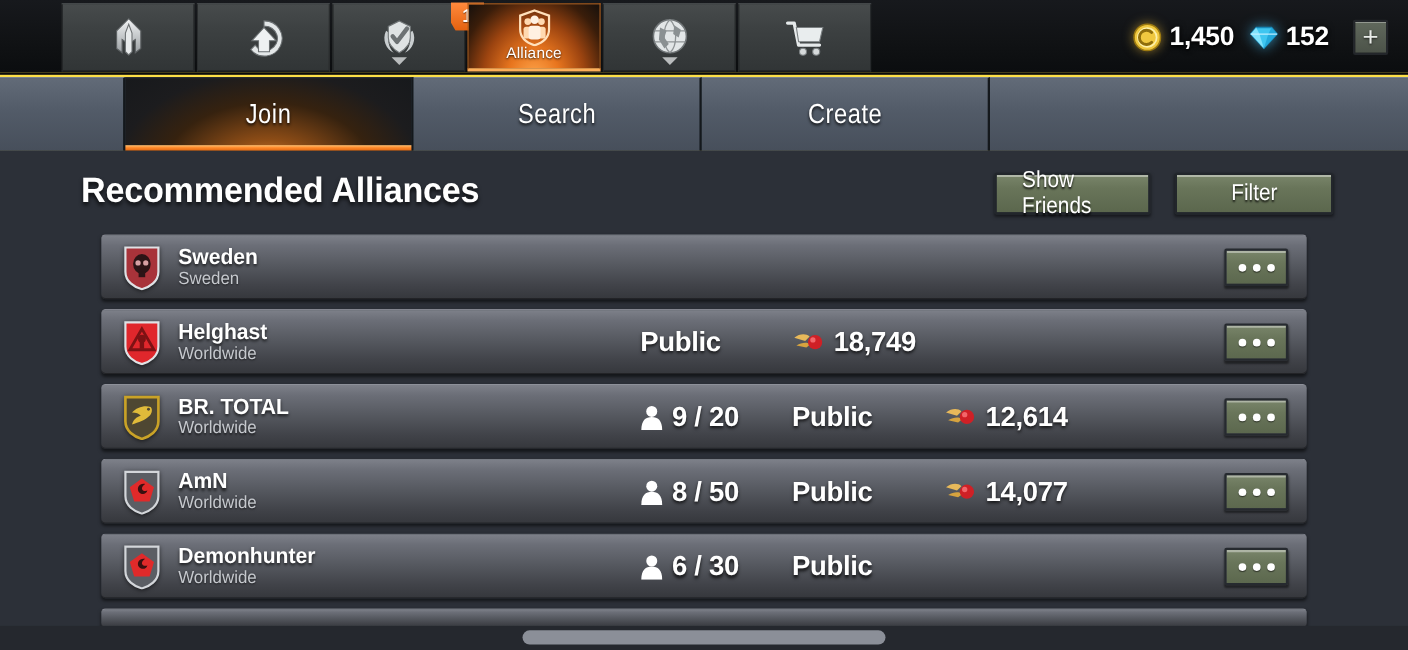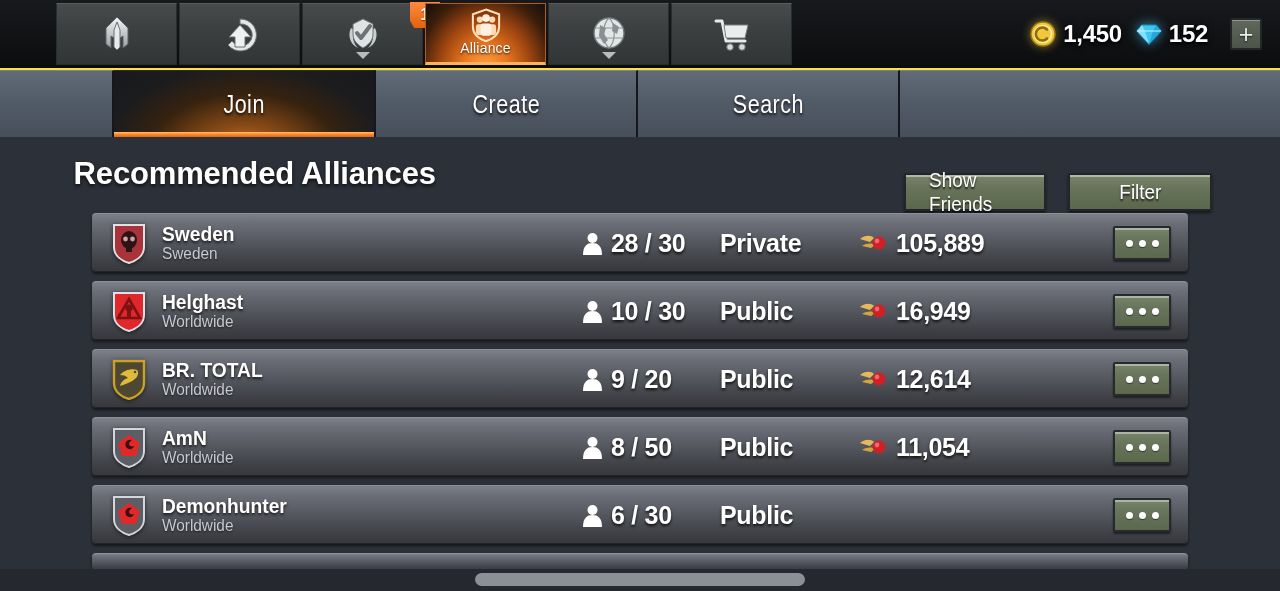--- a/index.html
+++ b/index.html
@@ -106,21 +106,21 @@
 
   
   .content { position: absolute; left: 0; top: 137px; width: 1280px; height: 454px; background: #2c3038; }
   .page-head { position: relative; height: 76px; }
   .page-title {
     position: absolute; left: 68px; top: 18px;
     font-size: 32px; font-weight: bold; color: #fff;
     letter-spacing: -.2px; transform: scaleX(.97);
     text-shadow: 0 2px 4px rgba(0,0,0,.75);
   }
-  .head-actions { position: absolute; right: 68px; top: 36px; display: flex; gap: 22px; align-items: center; }
+  .head-actions { position: absolute; right: 68px; top: 20px; display: flex; gap: 22px; align-items: center; }
   .gbtn {
     height: 38px; padding: 0 18px;
     background: linear-gradient(180deg,#79856a 0%,#69755a 35%,#5b674d 100%);
     border: 2px solid #22262b; border-radius: 2px;
     box-shadow: inset 0 2px 0 rgba(255,255,255,.42), 0 2px 3px rgba(0,0,0,.5);
     display: flex; align-items: center; justify-content: center;
   }
   .gbtn span {
     font-size: 21px; color: #fff; transform: scaleX(.9);
     text-shadow: 0 2px 2px rgba(0,0,0,.8);
@@ -277,24 +277,24 @@
       </div>
     </div>
   </div>
 
   <div class="tabbar">
     <div class="tab tab-stub"></div>
     <div class="tab tab-main active">
       <div class="tab-label">Join</div>
     </div>
     <div class="tab tab-main">
+      <div class="tab-label">Search</div>
+    </div>
+    <div class="tab tab-main">
       <div class="tab-label">Create</div>
-    </div>
-    <div class="tab tab-main">
-      <div class="tab-label">Search</div>
     </div>
     <div class="tab tab-filler"></div>
   </div>
 
   <div class="content">
 
     <div class="page-head">
       <div class="page-title">Recommended Alliances</div>
       <div class="head-actions">
         <div class="gbtn btn-wide">
@@ -313,184 +313,156 @@
           <path d="M2 2 H32 V24 C32 33 24 38 17 40 C10 38 2 33 2 24 Z" fill="#a8333a" stroke="#dfe2e5" stroke-width="2"></path>
           <ellipse cx="17" cy="17" rx="8" ry="9" fill="#2b1416"></ellipse>
           <circle cx="13.5" cy="16" r="2.4" fill="#d6a0a3"></circle>
             <circle cx="20.5" cy="16" r="2.4" fill="#d6a0a3"></circle>
           <rect x="14" y="24" width="6" height="5" fill="#2b1416"></rect>
         </svg>
         <div class="names">
           <div class="a-name">Sweden</div>
           <div class="a-sub">Sweden</div>
         </div>
+        <div class="dots-btn">
+          <span class="dot"></span>
+          <span class="dot"></span>
+          <span class="dot"></span>
+        </div>
+      </div>
+
+      <div class="row">
+        <svg class="emblem" viewBox="0 0 34 41">
+          <path d="M2 2 H32 V24 C32 33 24 38 17 40 C10 38 2 33 2 24 Z" fill="#e0272c" stroke="#dfe2e5" stroke-width="2"></path>
+          <path d="M17 8 L28 27 H6 Z" fill="none" stroke="#7d1214" stroke-width="2.6"></path>
+          <circle cx="17" cy="17" r="3.6" fill="#7d1214"></circle>
+          <rect x="15" y="18" width="4" height="8" fill="#7d1214"></rect>
+        </svg>
+        <div class="names">
+          <div class="a-name">Helghast</div>
+          <div class="a-sub">Worldwide</div>
+        </div>
         <div class="stats">
-          <div class="members">
-            <svg class="member-ico" viewBox="0 0 21 23">
-              <circle cx="10.5" cy="6" r="5" fill="#fff"></circle>
-                <path d="M1 23 C1 14 5 11 10.5 11 C16 11 20 14 20 23 Z" fill="#fff"></path>
-            </svg>
-            <span class="stat-txt">28 / 30</span>
-          </div>
           <div class="privacy">
-            <span class="stat-txt">Private</span>
+            <span class="stat-txt">Public</span>
           </div>
           <div class="score">
             <svg class="score-ico" viewBox="0 0 26 20">
               <path d="M0 6 C5 2 11 2 14 5 L10 9 Z" fill="#e8b95a"></path>
               <path d="M2 13 C7 10 12 10 15 12 L11 15 Z" fill="#d6a33f"></path>
               <circle cx="19" cy="10" r="6.5" fill="#cf2026"></circle>
               <circle cx="17" cy="8" r="2.4" fill="#f2666a"></circle>
             </svg>
-            <span class="stat-txt">105,889</span>
+            <span class="stat-txt">18,749</span>
           </div>
         </div>
         <div class="dots-btn">
           <span class="dot"></span>
           <span class="dot"></span>
           <span class="dot"></span>
         </div>
       </div>
 
       <div class="row">
         <svg class="emblem" viewBox="0 0 34 41">
-          <path d="M2 2 H32 V24 C32 33 24 38 17 40 C10 38 2 33 2 24 Z" fill="#e0272c" stroke="#dfe2e5" stroke-width="2"></path>
-          <path d="M17 8 L28 27 H6 Z" fill="none" stroke="#7d1214" stroke-width="2.6"></path>
-          <circle cx="17" cy="17" r="3.6" fill="#7d1214"></circle>
-          <rect x="15" y="18" width="4" height="8" fill="#7d1214"></rect>
+          <path d="M2 2 H32 V24 C32 33 24 38 17 40 C10 38 2 33 2 24 Z" fill="#4e4732" stroke="#c9a227" stroke-width="2.4"></path>
+          <path d="M25 11 C20 9 12 11 8 16 C12 16 14 17 16 19 C12 20 9 23 8 27 C14 25 20 23 24 19 C26 17 27 13 25 11 Z" fill="#e0bb3a"></path>
+          <circle cx="23" cy="13" r="1.3" fill="#4e4732"></circle>
         </svg>
         <div class="names">
-          <div class="a-name">Helghast</div>
+          <div class="a-name">BR. TOTAL</div>
           <div class="a-sub">Worldwide</div>
         </div>
         <div class="stats">
           <div class="members">
             <svg class="member-ico" viewBox="0 0 21 23">
               <circle cx="10.5" cy="6" r="5" fill="#fff"></circle>
                 <path d="M1 23 C1 14 5 11 10.5 11 C16 11 20 14 20 23 Z" fill="#fff"></path>
             </svg>
-            <span class="stat-txt">10 / 30</span>
+            <span class="stat-txt">9 / 20</span>
           </div>
           <div class="privacy">
             <span class="stat-txt">Public</span>
           </div>
           <div class="score">
             <svg class="score-ico" viewBox="0 0 26 20">
               <path d="M0 6 C5 2 11 2 14 5 L10 9 Z" fill="#e8b95a"></path>
               <path d="M2 13 C7 10 12 10 15 12 L11 15 Z" fill="#d6a33f"></path>
               <circle cx="19" cy="10" r="6.5" fill="#cf2026"></circle>
               <circle cx="17" cy="8" r="2.4" fill="#f2666a"></circle>
             </svg>
-            <span class="stat-txt">16,949</span>
+            <span class="stat-txt">12,614</span>
           </div>
         </div>
         <div class="dots-btn">
           <span class="dot"></span>
           <span class="dot"></span>
           <span class="dot"></span>
         </div>
       </div>
 
       <div class="row">
         <svg class="emblem" viewBox="0 0 34 41">
-          <path d="M2 2 H32 V24 C32 33 24 38 17 40 C10 38 2 33 2 24 Z" fill="#4e4732" stroke="#c9a227" stroke-width="2.4"></path>
-          <path d="M25 11 C20 9 12 11 8 16 C12 16 14 17 16 19 C12 20 9 23 8 27 C14 25 20 23 24 19 C26 17 27 13 25 11 Z" fill="#e0bb3a"></path>
-          <circle cx="23" cy="13" r="1.3" fill="#4e4732"></circle>
+          <path d="M2 2 H32 V24 C32 33 24 38 17 40 C10 38 2 33 2 24 Z" fill="#5b5e64" stroke="#d3d6da" stroke-width="2"></path>
+          <path d="M17 8 L28 16 L24 29 H10 L6 16 Z" fill="#e02a2a"></path>
+          <path d="M20 13 C15 12 12 16 14 20 C16 23 21 23 22 19 C20 20 17 19 17 17 C17 15 19 14 20 13 Z" fill="#3a1010"></path>
         </svg>
         <div class="names">
-          <div class="a-name">BR. TOTAL</div>
+          <div class="a-name">AmN</div>
           <div class="a-sub">Worldwide</div>
         </div>
         <div class="stats">
           <div class="members">
             <svg class="member-ico" viewBox="0 0 21 23">
               <circle cx="10.5" cy="6" r="5" fill="#fff"></circle>
                 <path d="M1 23 C1 14 5 11 10.5 11 C16 11 20 14 20 23 Z" fill="#fff"></path>
             </svg>
-            <span class="stat-txt">9 / 20</span>
+            <span class="stat-txt">8 / 50</span>
           </div>
           <div class="privacy">
             <span class="stat-txt">Public</span>
           </div>
           <div class="score">
             <svg class="score-ico" viewBox="0 0 26 20">
               <path d="M0 6 C5 2 11 2 14 5 L10 9 Z" fill="#e8b95a"></path>
               <path d="M2 13 C7 10 12 10 15 12 L11 15 Z" fill="#d6a33f"></path>
               <circle cx="19" cy="10" r="6.5" fill="#cf2026"></circle>
               <circle cx="17" cy="8" r="2.4" fill="#f2666a"></circle>
             </svg>
-            <span class="stat-txt">12,614</span>
+            <span class="stat-txt">14,077</span>
           </div>
         </div>
         <div class="dots-btn">
           <span class="dot"></span>
           <span class="dot"></span>
           <span class="dot"></span>
         </div>
       </div>
 
       <div class="row">
         <svg class="emblem" viewBox="0 0 34 41">
           <path d="M2 2 H32 V24 C32 33 24 38 17 40 C10 38 2 33 2 24 Z" fill="#5b5e64" stroke="#d3d6da" stroke-width="2"></path>
           <path d="M17 8 L28 16 L24 29 H10 L6 16 Z" fill="#e02a2a"></path>
           <path d="M20 13 C15 12 12 16 14 20 C16 23 21 23 22 19 C20 20 17 19 17 17 C17 15 19 14 20 13 Z" fill="#3a1010"></path>
         </svg>
         <div class="names">
-          <div class="a-name">AmN</div>
+          <div class="a-name">Demonhunter</div>
           <div class="a-sub">Worldwide</div>
         </div>
         <div class="stats">
           <div class="members">
             <svg class="member-ico" viewBox="0 0 21 23">
               <circle cx="10.5" cy="6" r="5" fill="#fff"></circle>
                 <path d="M1 23 C1 14 5 11 10.5 11 C16 11 20 14 20 23 Z" fill="#fff"></path>
             </svg>
-            <span class="stat-txt">8 / 50</span>
+            <span class="stat-txt">6 / 30</span>
           </div>
           <div class="privacy">
             <span class="stat-txt">Public</span>
           </div>
-          <div class="score">
-            <svg class="score-ico" viewBox="0 0 26 20">
-              <path d="M0 6 C5 2 11 2 14 5 L10 9 Z" fill="#e8b95a"></path>
-              <path d="M2 13 C7 10 12 10 15 12 L11 15 Z" fill="#d6a33f"></path>
-              <circle cx="19" cy="10" r="6.5" fill="#cf2026"></circle>
-              <circle cx="17" cy="8" r="2.4" fill="#f2666a"></circle>
-            </svg>
-            <span class="stat-txt">11,054</span>
-          </div>
-        </div>
-        <div class="dots-btn">
-          <span class="dot"></span>
-          <span class="dot"></span>
-          <span class="dot"></span>
-        </div>
-      </div>
-
-      <div class="row">
-        <svg class="emblem" viewBox="0 0 34 41">
-          <path d="M2 2 H32 V24 C32 33 24 38 17 40 C10 38 2 33 2 24 Z" fill="#5b5e64" stroke="#d3d6da" stroke-width="2"></path>
-          <path d="M17 8 L28 16 L24 29 H10 L6 16 Z" fill="#e02a2a"></path>
-          <path d="M20 13 C15 12 12 16 14 20 C16 23 21 23 22 19 C20 20 17 19 17 17 C17 15 19 14 20 13 Z" fill="#3a1010"></path>
-        </svg>
-        <div class="names">
-          <div class="a-name">Demonhunter</div>
-          <div class="a-sub">Worldwide</div>
-        </div>
-        <div class="stats">
-          <div class="members">
-            <svg class="member-ico" viewBox="0 0 21 23">
-              <circle cx="10.5" cy="6" r="5" fill="#fff"></circle>
-                <path d="M1 23 C1 14 5 11 10.5 11 C16 11 20 14 20 23 Z" fill="#fff"></path>
-            </svg>
-            <span class="stat-txt">6 / 30</span>
-          </div>
-          <div class="privacy">
-            <span class="stat-txt">Public</span>
-          </div>
         </div>
         <div class="dots-btn">
           <span class="dot"></span>
           <span class="dot"></span>
           <span class="dot"></span>
         </div>
       </div>
 
       <div class="row partial"></div>
 

